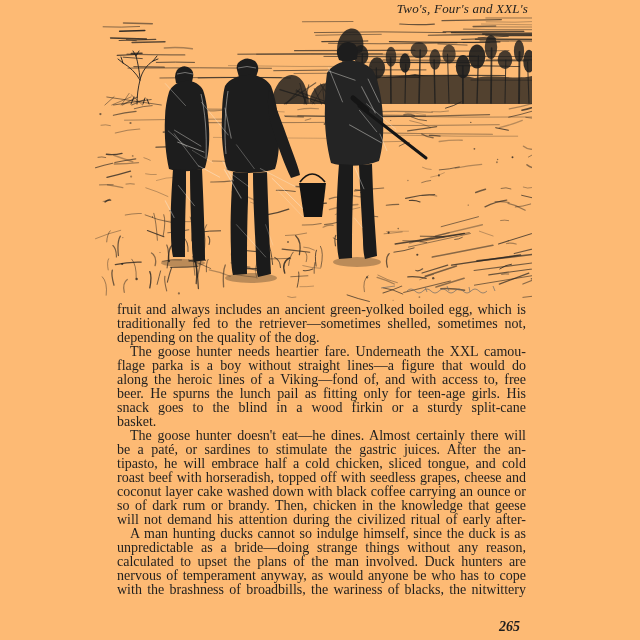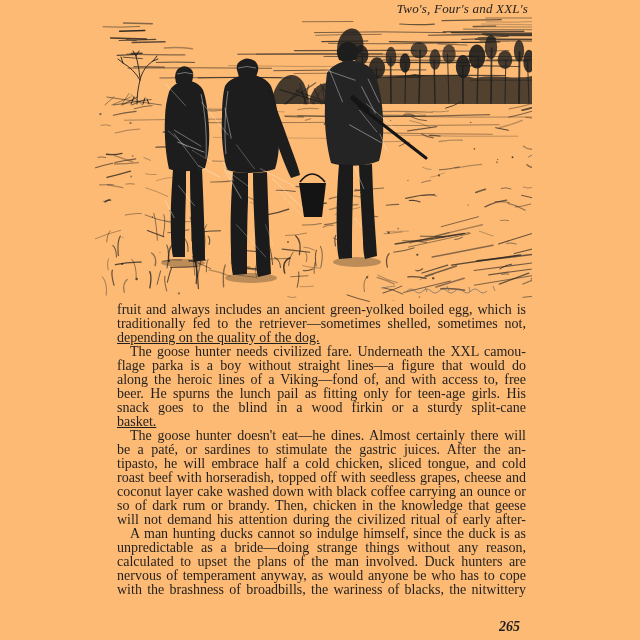--- a/index.html
+++ b/index.html
@@ -32,21 +32,21 @@
     line-height:14px;
     color:#1f1f1f;
   }
   .line{
     text-align:justify;
     text-align-last:justify;
     height:14px;
     overflow:hidden;
     white-space:nowrap;
   }
-  .line.para-end{text-align-last:left;text-decoration:underline;}
+  .line.para-end{text-align-last:left;}
   .line.indent{text-indent:13px;}
   .folio{
     position:absolute;
     top:619px;right:120px;
     font-style:italic;
     font-weight:bold;
     font-size:14px;
     color:#1d1d1d;
   }
 </style>
@@ -555,21 +555,21 @@
         <path d="M312,275 q4,-4 8,0 t8,0 t8,0 t8,0 t8,0 t8,0 t8,0 t8,0 t8,0 t8,0"></path>
         <path d="M330,271 l2,5 M352,270 l2,5 M374,271 l1,5 M398,270 l2,5"></path>
       </g>
     </svg>
   </div>
 
   <div class="body-text" id="body-text">
       <div class="line">fruit and always includes an ancient green-yolked boiled egg, which is</div>
       <div class="line">traditionally fed to the retriever—sometimes shelled, sometimes not,</div>
       <div class="line para-end">depending on the quality of the dog.</div>
-      <div class="line indent">The goose hunter needs civilized fare. Underneath the XXL camou-</div>
+      <div class="line indent">The goose hunter needs heartier fare. Underneath the XXL camou-</div>
       <div class="line">flage parka is a boy without straight lines—a figure that would do</div>
       <div class="line">along the heroic lines of a Viking—fond of, and with access to, free</div>
       <div class="line">beer. He spurns the lunch pail as fitting only for teen-age girls. His</div>
       <div class="line">snack goes to the blind in a wood firkin or a sturdy split-cane</div>
       <div class="line para-end">basket.</div>
       <div class="line indent">The goose hunter doesn't eat—he dines. Almost certainly there will</div>
       <div class="line">be a paté, or sardines to stimulate the gastric juices. After the an-</div>
       <div class="line">tipasto, he will embrace half a cold chicken, sliced tongue, and cold</div>
       <div class="line">roast beef with horseradish, topped off with seedless grapes, cheese and</div>
       <div class="line">coconut layer cake washed down with black coffee carrying an ounce or</div>

